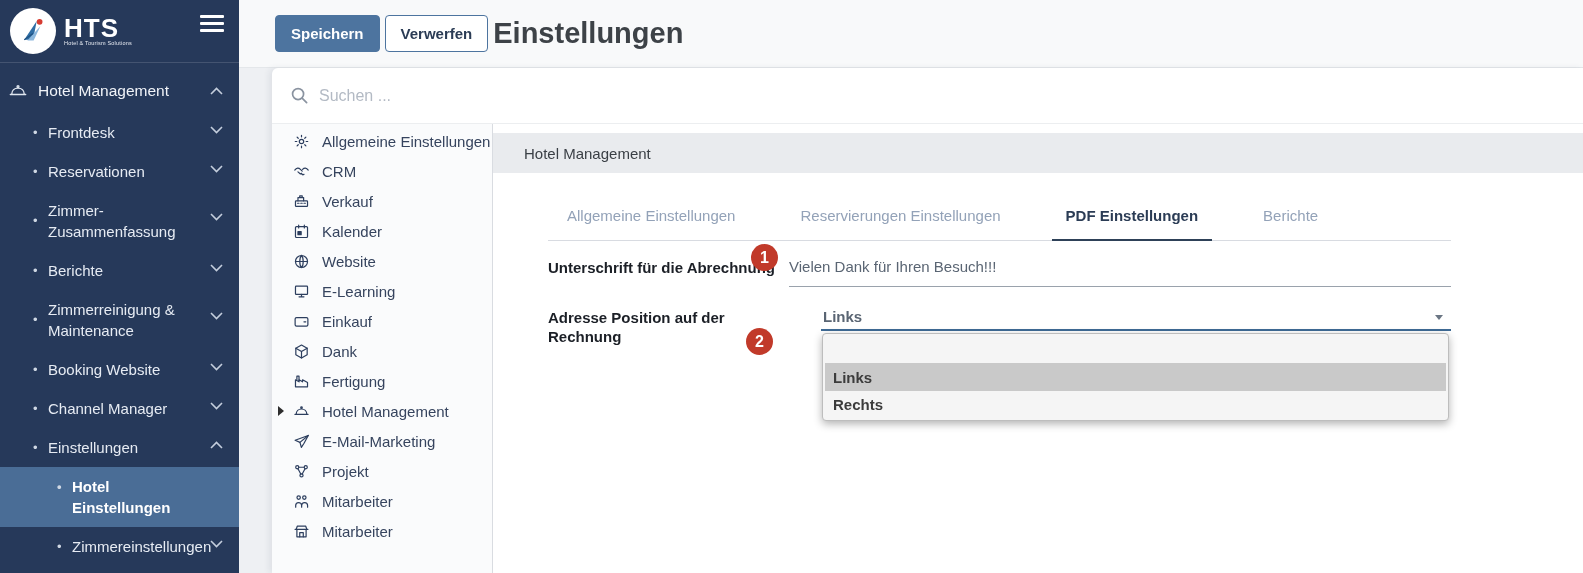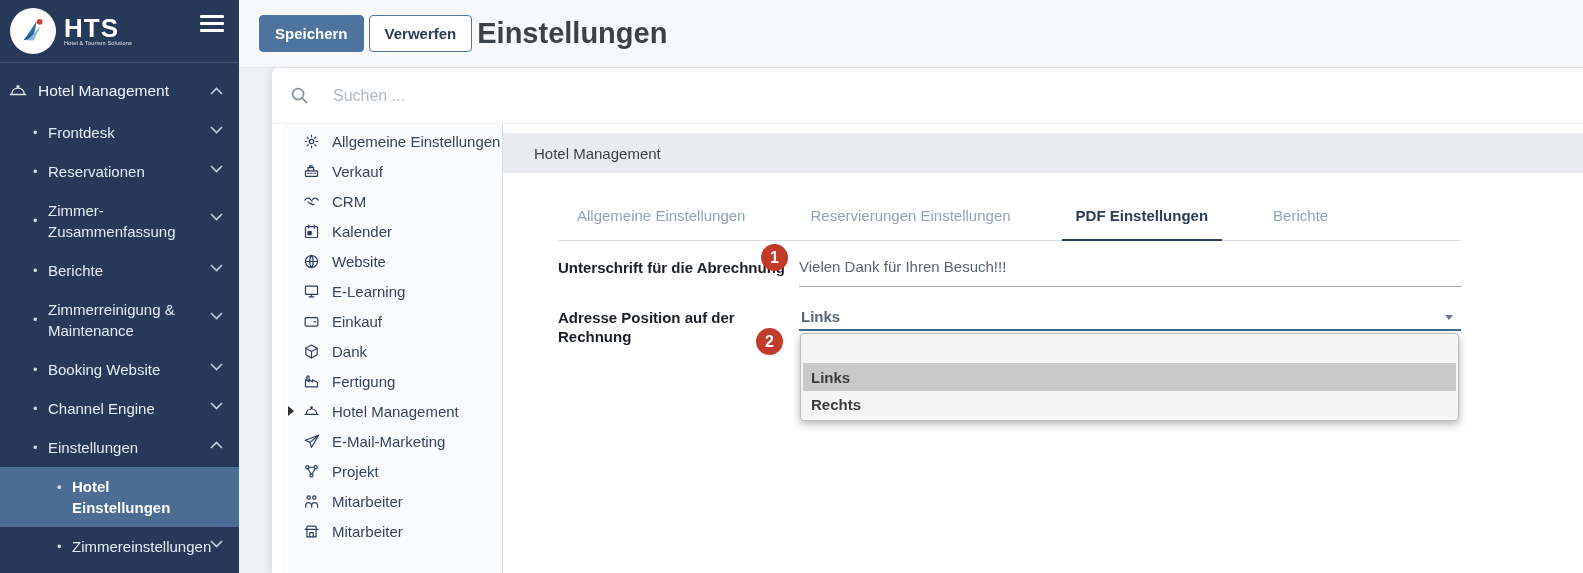--- a/index.html
+++ b/index.html
@@ -30,36 +30,36 @@
   .nav-item .lbl { margin-left:15px; width:136px; line-height:21px; }
   .nav-item .chev { position:absolute; right:16px; top:13px; }
   .nav-item.sub { padding-left:57px; }
   .nav-item.sub .dot { left:57px; }
   .nav-item.active { background:#4a6d96; font-weight:bold; color:#fff; }
   .nav-item.twoline .chev { top:22px; }
 
   
   .main { position:absolute; left:239px; top:0; right:0; bottom:0; }
   .topbar { height:68px; background:#f8f9fa; border-bottom:1px solid #e4e7ea;
-    display:flex; align-items:center; padding-left:20px; }
+    display:flex; align-items:center; padding-left:36px; }
   .btn { font-family:inherit; font-size:15px; font-weight:bold; border-radius:4px;
     padding:9px 15px; cursor:pointer; }
   .btn-save { background:#4d749f; border:1px solid #4d749f; color:#fff; }
   .btn-discard { background:#fff; border:1px solid #4d749f; color:#2b3c55; margin-left:5px; }
   .page-title { margin-left:5px; font-size:29px; font-weight:bold; color:#3d4247; }
 
   .panel { position:absolute; left:33px; top:68px; right:0; bottom:0; background:#fff;
     border-top-left-radius:6px; box-shadow:-3px 0 6px rgba(40,55,80,.08); overflow:hidden; }
   .search-row { height:56px; border-bottom:1px solid #eceef0; display:flex;
-    align-items:center; padding-left:18px; gap:24px; }
+    align-items:center; padding-left:18px; gap:10px; }
   .search-row input { border:none; outline:none; font-family:inherit; font-size:16px;
     color:#5a6573; width:300px; background:transparent; }
   .search-row input::placeholder { color:#b3bac4; }
 
-  .body-row { display:flex; height:calc(100% - 56px);margin-left:10px; }
+  .body-row { display:flex; height:calc(100% - 56px); }
   .menu-col { width:221px; flex:none; background:#fafbfc; border-right:1px solid #d9dce1;
     padding-top:2px; overflow:hidden; }
   .menu-item { position:relative; height:30px; display:flex; align-items:center;
     padding-left:20px; gap:12px; font-size:15px; color:#36445e; cursor:pointer; white-space:nowrap; }
   .menu-item .ic { width:18px; height:18px; flex:none; display:flex; align-items:center; justify-content:center; }
   .ic svg, .chev svg, .cloche-w svg, .search-ic svg { display:block; }
   .ic svg { stroke:#2c3e5e; fill:none; stroke-width:1.7; stroke-linecap:round; stroke-linejoin:round; }
   .menu-item .caret-right { position:absolute; left:6px; top:10px; width:0; height:0;
     border-left:6px solid #2e2e2e; border-top:5px solid transparent; border-bottom:5px solid transparent; }
 
@@ -70,21 +70,21 @@
     padding-left:5px; border-bottom:1px solid #d8dbe1; }
   .tab { padding:8px 14px 15px; font-size:15px; color:#93a2b8; cursor:pointer; white-space:nowrap; }
   .tab.active { color:#2b3c55; font-weight:bold; border-bottom:2px solid #2e4158; margin-bottom:-1px; }
 
   .form { position:relative; margin-left:55px; width:903px; }
   .frow { display:flex; }
   .flabel { width:241px; flex:none; font-size:15px; font-weight:bold; color:#1b1f26; line-height:19px; }
   .fvalue { flex:1; font-size:15px; color:#5a6573; }
   .row1 { padding-top:17px; }
   .row1 .fvalue { border-bottom:1px solid #9aa2ac; padding-bottom:11px; }
-  .row2 { margin-top:19px; }
+  .row2 { margin-top:19px;gap:32px; }
   .row2 .flabel { padding-top:2px; }
   .select-line { position:relative; border-bottom:2px solid #3e6a95; padding:2px 0 4px 2px; cursor:pointer;font-weight:bold; }
   .select-caret { position:absolute; right:8px; top:9px; width:0; height:0;
     border-left:4.5px solid transparent; border-right:4.5px solid transparent;
     border-top:5.5px solid #6b7684; }
   .dropdown { position:absolute; left:1px; right:2px; top:calc(100% + 4px);
     background:#f5f5f5; border:1px solid #bdbdbd; border-radius:4px; padding:2px;
     box-shadow:0 3px 9px rgba(0,0,0,.3); z-index:5; }
   .opt { height:27px; display:flex; align-items:center; padding-left:8px;
     font-size:15px; color:#3c3c3c; cursor:pointer; }
@@ -188,21 +188,21 @@
         <span class="dot">•</span>
         <span class="lbl">Booking Website</span>
         <span class="chev">
             <svg width="13" height="8" viewBox="0 0 13 8" fill="none" stroke="#c4cedd" stroke-width="1.6">
               <path d="M1 1l5.5 5.5L12 1"></path>
             </svg>
           </span>
       </div>
       <div class="nav-item">
         <span class="dot">•</span>
-        <span class="lbl">Channel Engine</span>
+        <span class="lbl">Channel Manager</span>
         <span class="chev">
             <svg width="13" height="8" viewBox="0 0 13 8" fill="none" stroke="#c4cedd" stroke-width="1.6">
               <path d="M1 1l5.5 5.5L12 1"></path>
             </svg>
           </span>
       </div>
       <div class="nav-item">
         <span class="dot">•</span>
         <span class="lbl">Einstellungen</span>
         <span class="chev">
@@ -258,34 +258,34 @@
                 <svg width="17" height="17" viewBox="0 0 24 24">
                   <circle cx="12" cy="12" r="3.1"></circle>
                   <path d="M12 3.2v2.2M12 18.6v2.2M3.2 12h2.2M18.6 12h2.2M5.8 5.8l1.6 1.6M16.6 16.6l1.6 1.6M18.2 5.8l-1.6 1.6M7.4 16.6l-1.6 1.6"></path>
                 </svg>
               </span>
             <span>Allgemeine Einstellungen</span>
           </div>
           <div class="menu-item">
             <span class="ic">
                 <svg width="17" height="17" viewBox="0 0 24 24">
+                  <path d="M2.5 10c2.5-3.5 5.5-3.5 8-1l2.5 2.5M21.5 10c-2.5-3.5-5.5-3.5-8-1"></path>
+                  <path d="M7 12.5l3.5 3 2-.8M11.5 14.8l2.3 2 1.8-.9"></path>
+                </svg>
+              </span>
+            <span>CRM</span>
+          </div>
+          <div class="menu-item">
+            <span class="ic">
+                <svg width="17" height="17" viewBox="0 0 24 24">
                   <rect x="3.5" y="11" width="17" height="8" rx="1"></rect>
                   <path d="M7 11V6.5h8V11M9.5 6.5V4h3.5v2.5M6.5 14.5h2M11 14.5h2M15.5 14.5h2"></path>
                 </svg>
               </span>
             <span>Verkauf</span>
-          </div>
-          <div class="menu-item">
-            <span class="ic">
-                <svg width="17" height="17" viewBox="0 0 24 24">
-                  <path d="M2.5 10c2.5-3.5 5.5-3.5 8-1l2.5 2.5M21.5 10c-2.5-3.5-5.5-3.5-8-1"></path>
-                  <path d="M7 12.5l3.5 3 2-.8M11.5 14.8l2.3 2 1.8-.9"></path>
-                </svg>
-              </span>
-            <span>CRM</span>
           </div>
           <div class="menu-item">
             <span class="ic">
                 <svg width="17" height="17" viewBox="0 0 24 24">
                   <rect x="3.5" y="5" width="17" height="15.5" rx="1.5"></rect>
                   <path d="M8 3v4M16 3v4"></path>
                   <rect x="7" y="12" width="4.5" height="4.5" fill="#2c3e5e"></rect>
                 </svg>
               </span>
             <span>Kalender</span>

